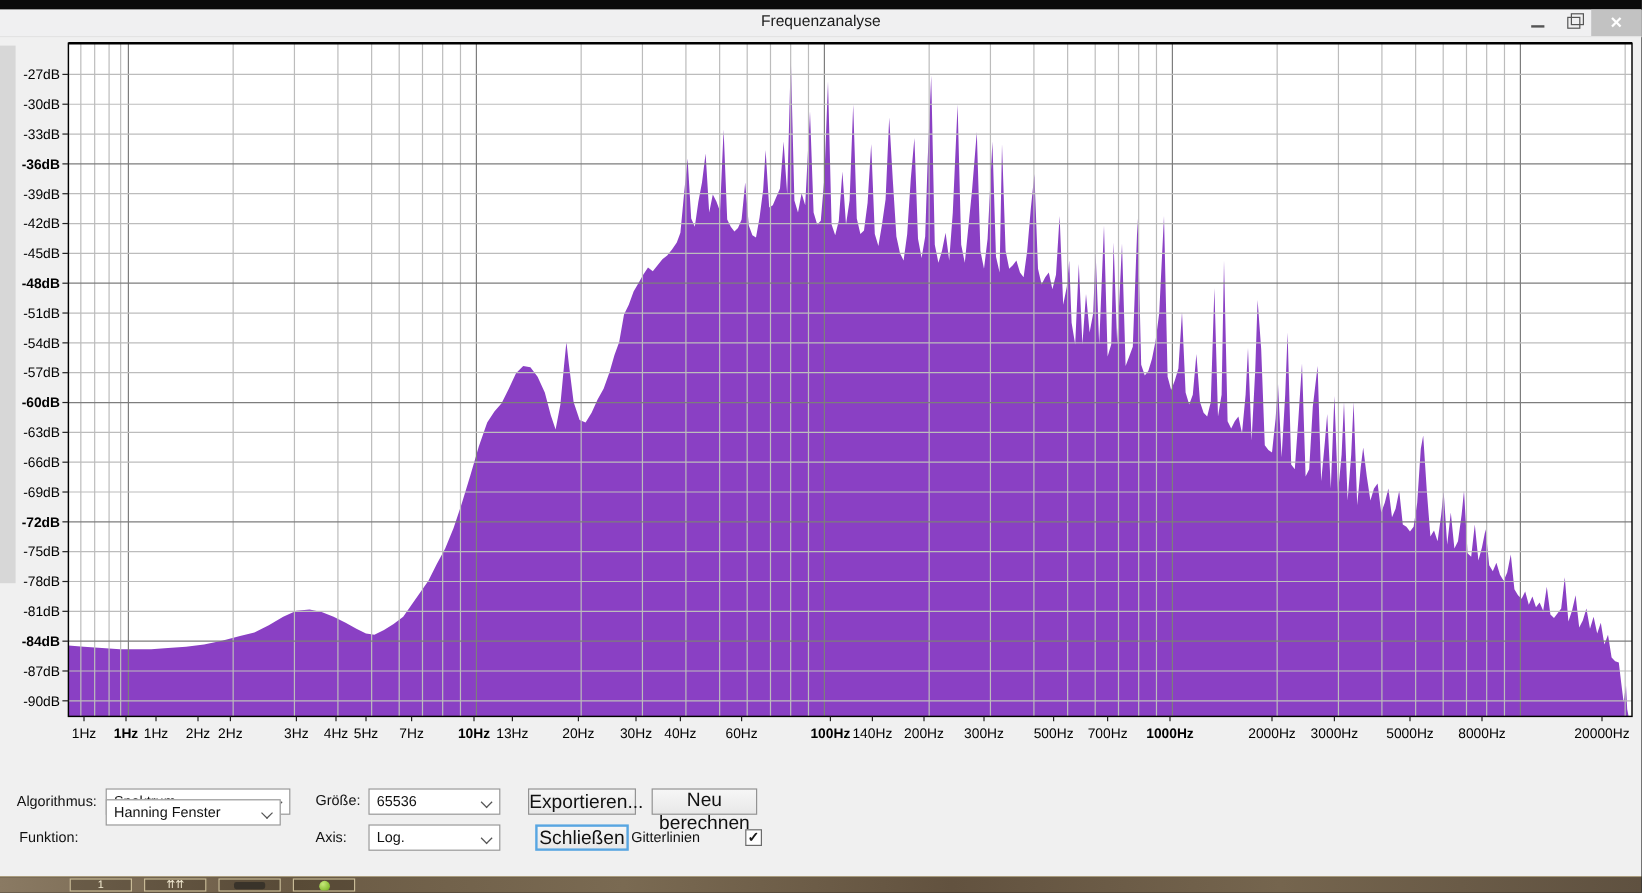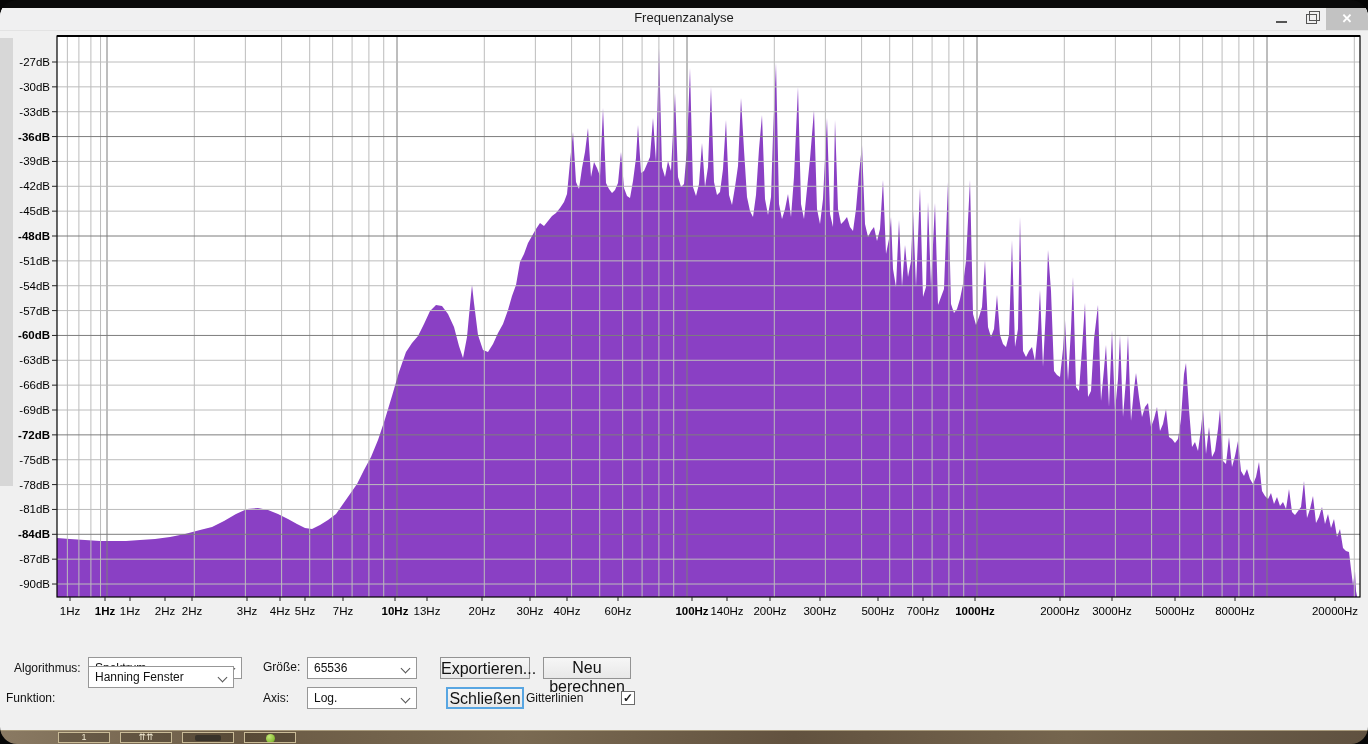--- a/index.html
+++ b/index.html
@@ -1,17 +1,17 @@
 <!DOCTYPE html>
 <html><head>
 <meta charset="utf-8">
 <style>
   html,body{margin:0;padding:0;background:#060606;}
   .stage{position:relative;width:1368px;height:744px;overflow:hidden;
-         font-family:"Liberation Sans",sans-serif;border-radius:17px;-webkit-font-smoothing:antialiased;}
+         font-family:"Liberation Sans",sans-serif;-webkit-font-smoothing:antialiased;}
   .top-black{position:absolute;left:0;top:0;width:1368px;height:8px;background:#0a0a0a;}
   .dialog{position:absolute;left:0;top:8px;width:1368px;height:722px;background:#f0f0f0;}
   .titlebar{position:absolute;left:0;top:0;width:1368px;height:22px;background:#f0f0f1;
             border-bottom:1px solid #e3e3e3;}
   .title{position:absolute;left:0;top:2px;width:100%;text-align:center;font-size:13px;color:#1c1c1c;}
   .winbtns{position:absolute;right:0;top:0;height:22px;display:flex;}
   .wbtn{width:30px;height:22px;display:flex;align-items:center;justify-content:center;}
   .wbtn.close{width:42px;background:#c2c2c2;}
   .min-glyph{display:block;width:11px;height:2px;background:#555;margin-top:6px;}
   .restore-glyph{position:relative;display:block;width:9px;height:8px;border:1px solid #555;background:#f0f0f1;}
@@ -250,21 +250,21 @@
     <span class="combo-arrow"></span>
   </div>
   <span class="ctl-label" style="left:263px;top:656px">Größe:</span>
   <div class="combo" style="left:307px;top:657px;width:110px">
     <span>65536</span>
     <span class="combo-arrow"></span>
   </div>
   <button class="btn" style="left:440px;top:657px;width:90px">Exportieren...</button>
   <button class="btn" style="left:543px;top:657px;width:88px">Neu berechnen</button>
 
-  <span class="ctl-label" style="left:6px;top:687px">Funktion:</span>
+  <span class="ctl-label" style="left:16px;top:687px">Funktion:</span>
   <div class="combo" style="left:88px;top:666px;width:146px">
     <span>Hanning Fenster</span>
     <span class="combo-arrow"></span>
   </div>
   <span class="ctl-label" style="left:263px;top:687px">Axis:</span>
   <div class="combo" style="left:307px;top:687px;width:110px">
     <span>Log. Darstellung</span>
     <span class="combo-arrow"></span>
   </div>
   <button class="btn primary" style="left:446px;top:687px;width:78px">Schließen</button>

